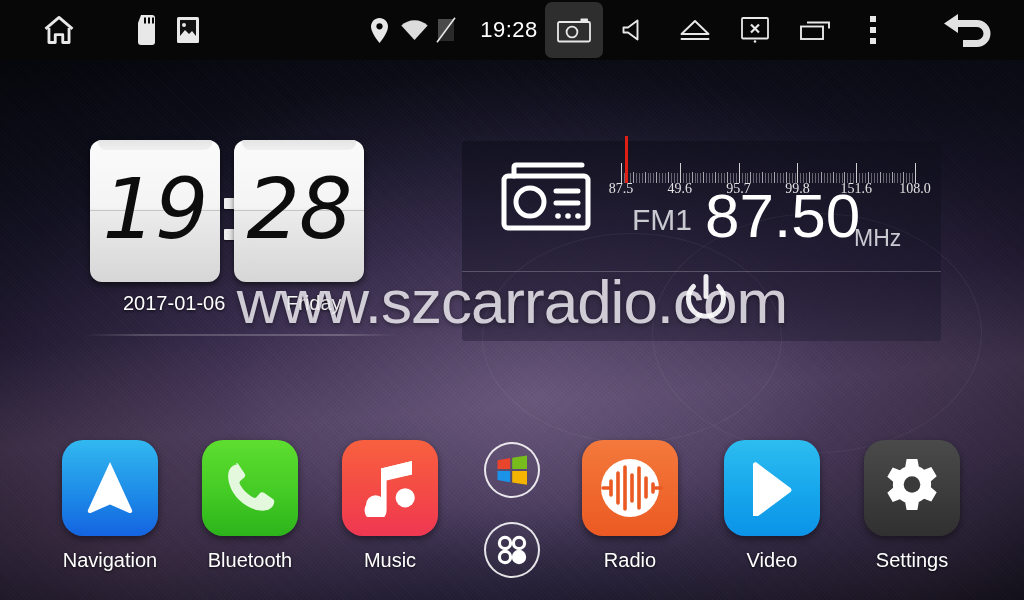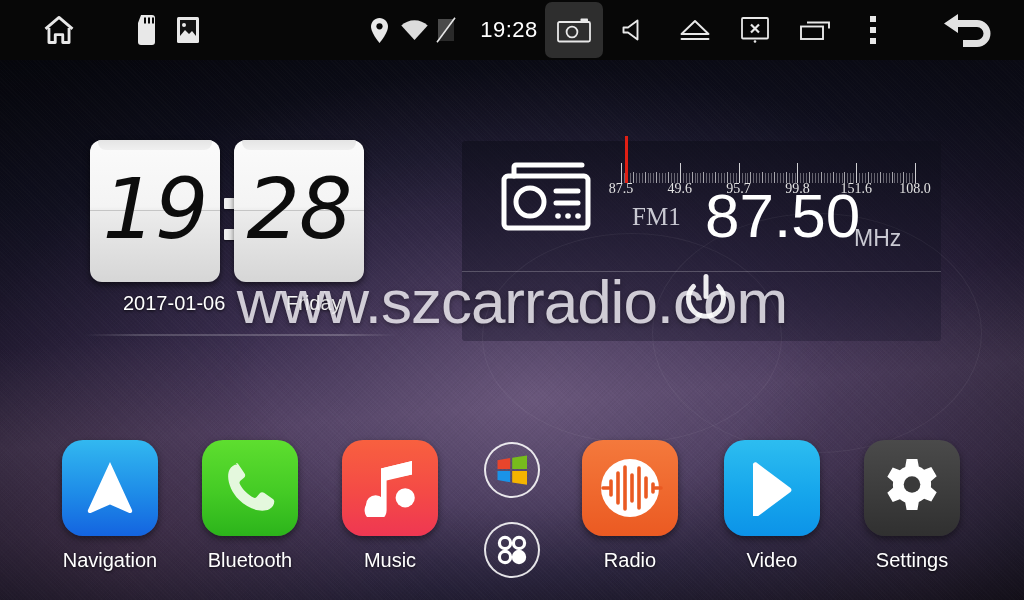--- a/index.html
+++ b/index.html
@@ -126,21 +126,21 @@
   .tick.major { height:20px; }
   #tune-needle {
     position:absolute; left:6px; top:-9px; width:3px; height:47px;
     background:#e01f14;
   }
   .scale-label {
     position:absolute; top:36px; color:#e2e2e2; font-size:14px;
     transform:translateX(-50%); white-space:nowrap;
   }
   #radio-band {
-    position:absolute; left:170px; top:62px; color:#c9c9d2; font-size:25px;font-family:Liberation Serif, serif;
+    position:absolute; left:170px; top:62px; color:#c9c9d2; font-size:30px;
   }
   #radio-freq {
     position:absolute; left:243px; top:39px; color:#ffffff;
     font-size:62px; font-weight:300; letter-spacing:0px;
     font-family:"Liberation Sans", sans-serif;
   }
   #radio-unit {
     position:absolute; left:392px; top:84px; color:#c9c9d2; font-size:23px;
   }
   .wave-deco {

